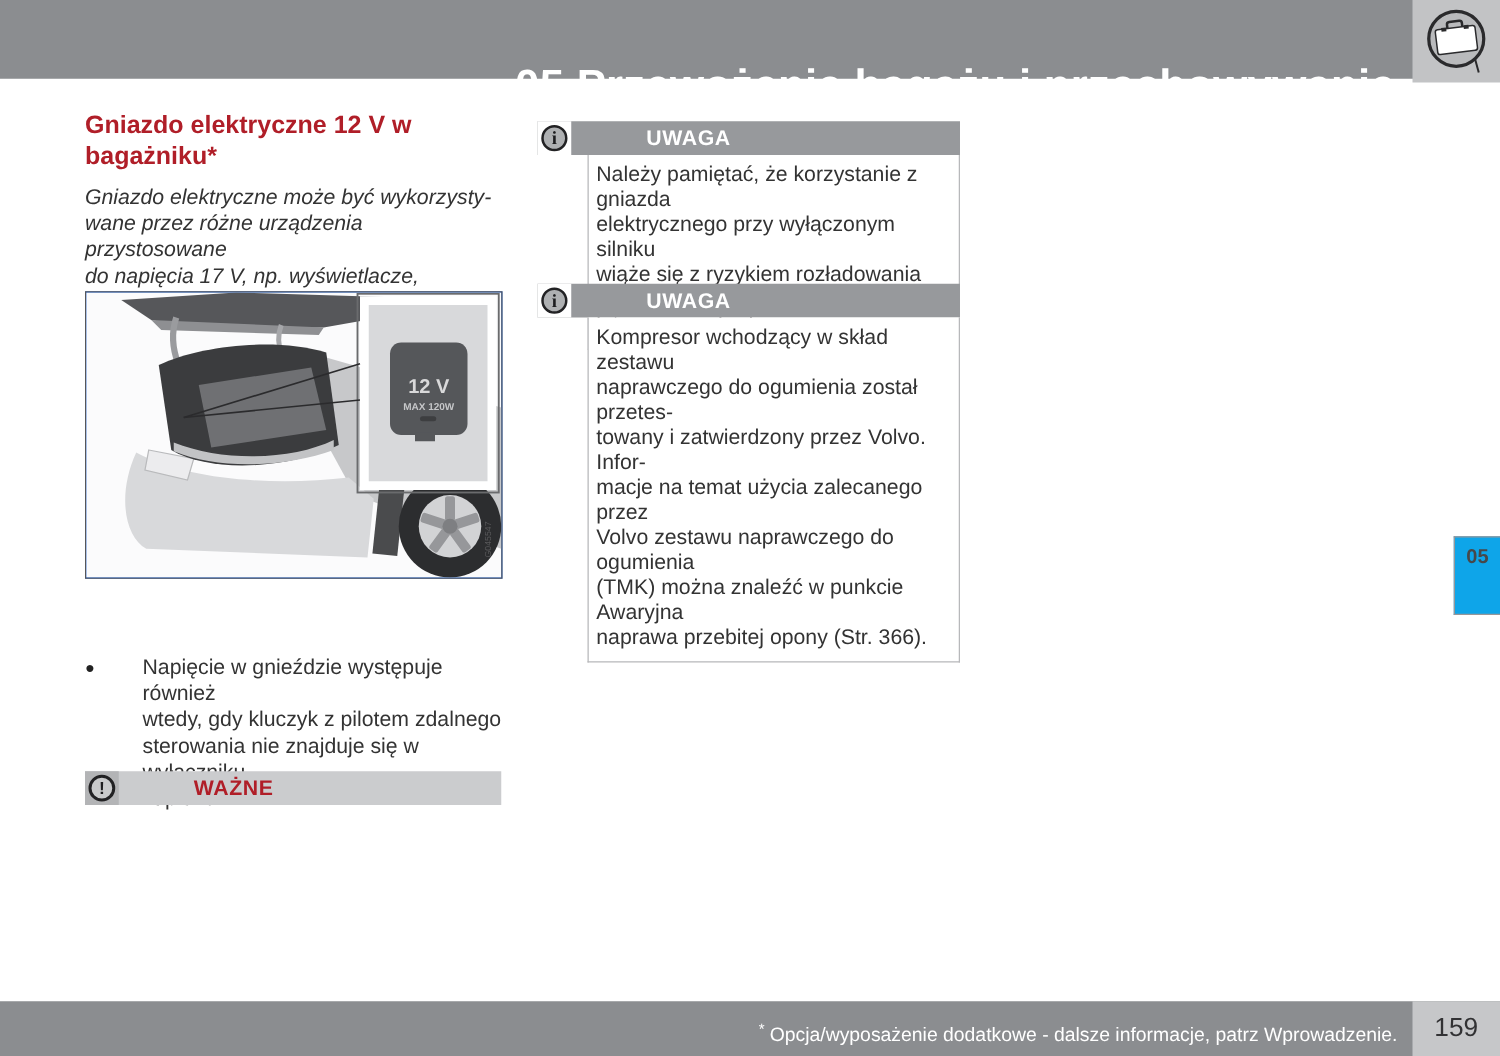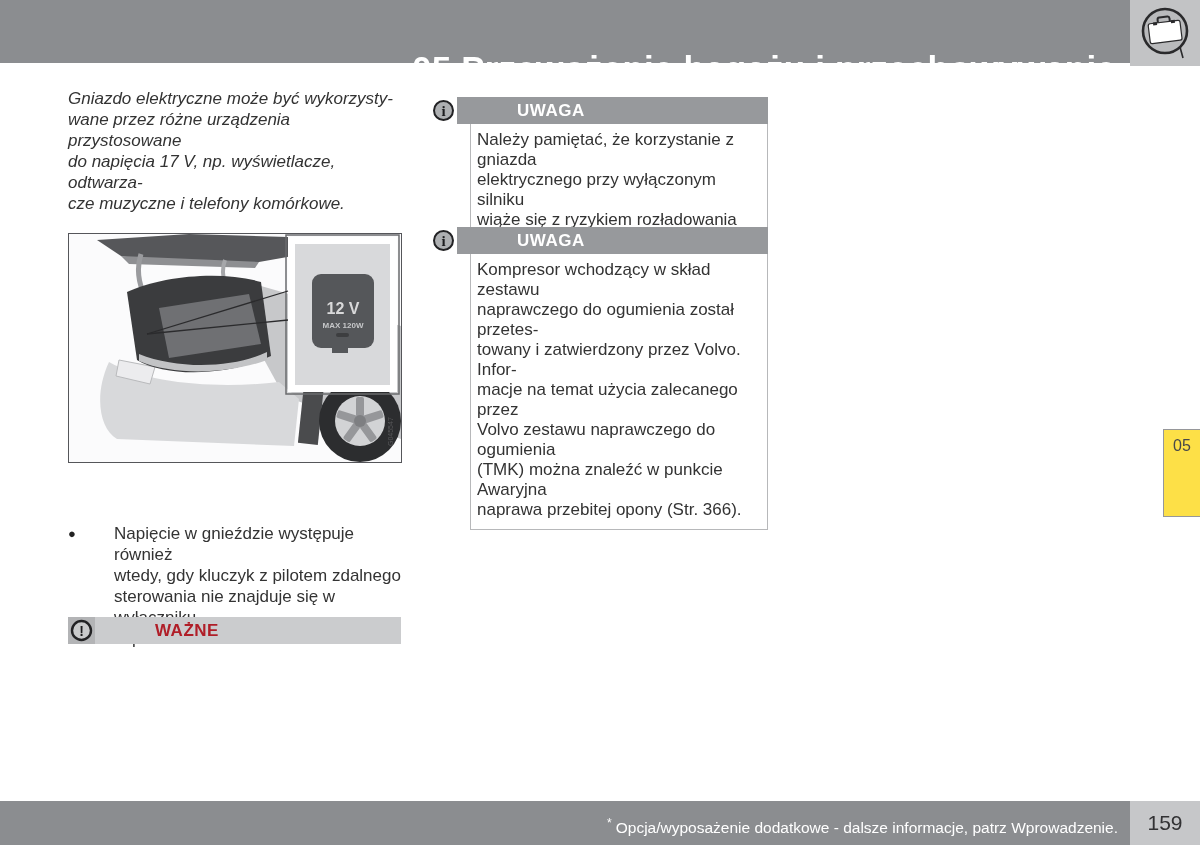--- a/index.html
+++ b/index.html
@@ -43,23 +43,23 @@
   .important .strip { background:#cbccce; }
   .important .icon-cell { background:#b3b4b6; }
   .important .strip-title { color:#b01e28; }
   .important .note-body { background:#e3e3e4; padding:6px 10px 10px 10px; font-size:17px; line-height:21px; white-space:pre-line; }
 
   #uwaga1 { left:430px; top:97px;  width:338px; }
   #uwaga2 { left:430px; top:227px; width:338px; }
   #wazne  { left:68px;  top:617px; width:333px; }
 
   
-  .side-tab { position:absolute; left:1163px; top:429px; width:37px; height:88px;
-              background:#fde047; border:1px solid #96979a; border-right:none;
-              text-align:center; padding-top:7px; font-size:16px; color:#47484a; }
+  .side-tab { position:absolute; left:1163px; top:429px; width:37px; height:63px;
+              background:#0ea5e9; border:1px solid #96979a; border-right:none;
+              text-align:center; padding-top:7px; font-size:16px; color:#47484a;font-weight:bold; }
 
   
   .footer-bar { position:absolute; left:0; top:801px; width:1200px; height:44px; background:#8b8d90; }
   .footer-note { position:absolute; left:0; top:0; width:1130px; height:44px; line-height:44px;
                  text-align:right; padding-right:12px; color:#ffffff; font-size:15.5px; }
   .footer-note .sup { vertical-align:super; font-size:12px; padding-right:4px; }
   .page-num-box { position:absolute; left:1130px; top:0; width:70px; height:44px; background:#c6c7c9;
                   color:#323234; font-size:21px; text-align:center; line-height:44px; }
 </style>
 </head>
@@ -77,20 +77,22 @@
       <g transform="rotate(-7 35 31)">
         <rect x="29" y="17" width="12" height="8" rx="2" fill="none" stroke="#2a2a2c" stroke-width="2"></rect>
         <rect x="19" y="22" width="32" height="20" rx="2" fill="#ffffff" stroke="#2a2a2c" stroke-width="1.2"></rect>
         <rect x="24" y="21" width="4" height="3" fill="#2a2a2c"></rect>
         <rect x="42" y="21" width="4" height="3" fill="#2a2a2c"></rect>
       </g>
     </svg>
   </div>
 
   <div class="col-left">
+    <h1 class="section">Gniazdo elektryczne 12 V w
+bagażniku*</h1>
     <div class="para italic">Gniazdo elektryczne może być wykorzysty-
 wane przez różne urządzenia przystosowane
 do napięcia 17 V, np. wyświetlacze, odtwarza-
 cze muzyczne i telefony komórkowe.</div>
   </div>
 
   <div class="figure-box">
     <svg width="332" height="228" viewBox="0 0 332 228">
       <rect x="0" y="0" width="332" height="228" fill="#fbfbfc"></rect>
 

